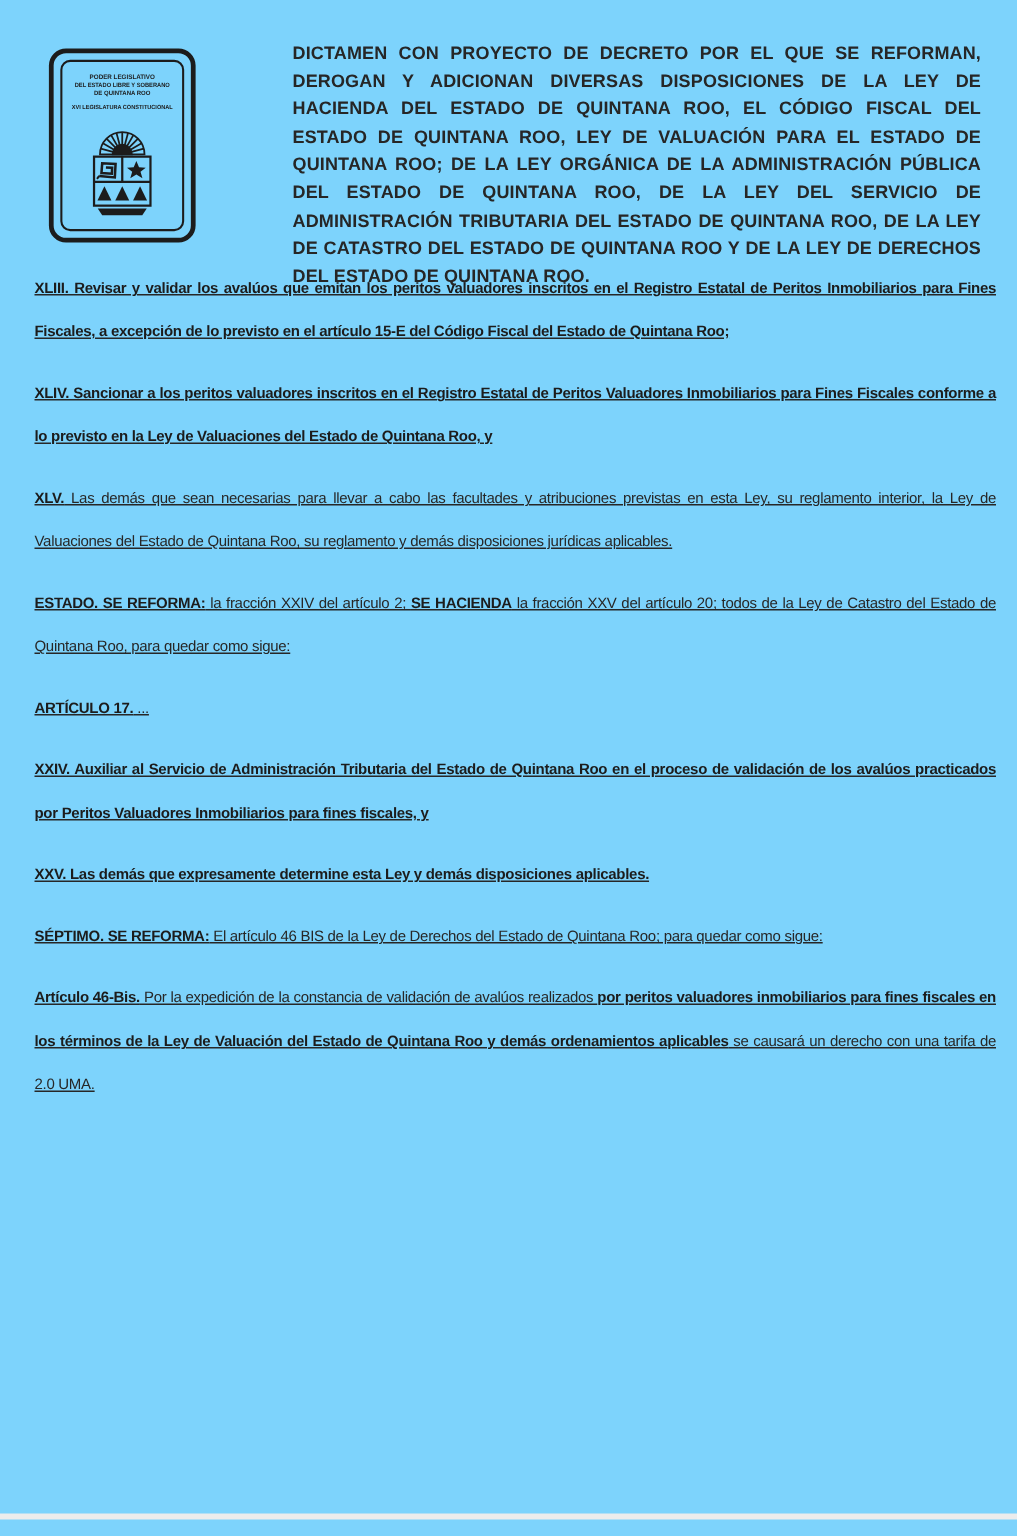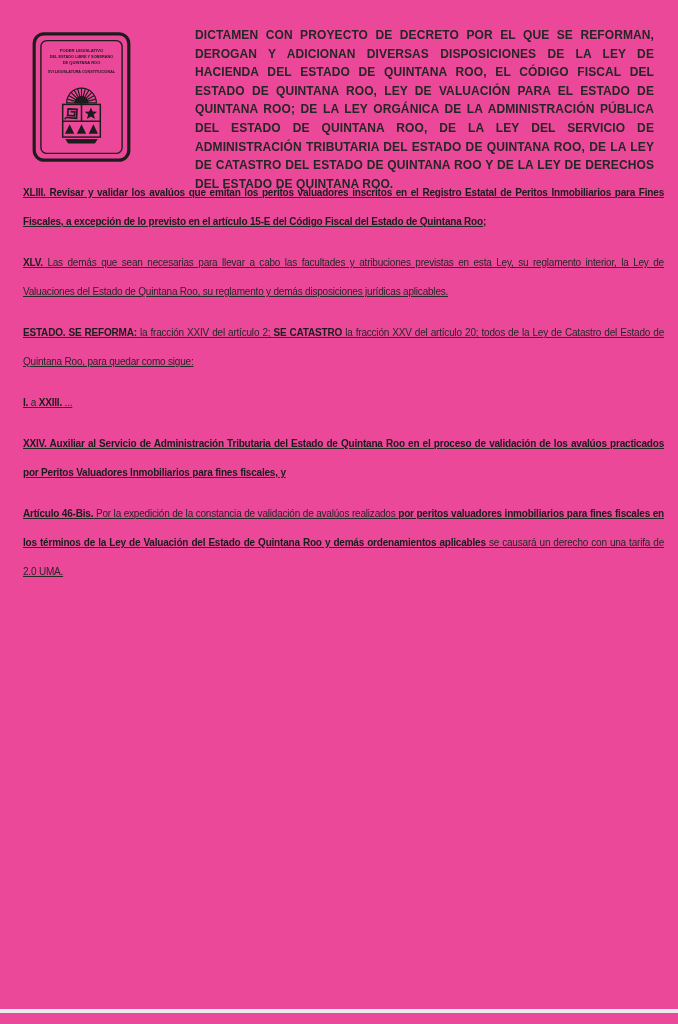--- a/index.html
+++ b/index.html
@@ -1,18 +1,18 @@
 <!DOCTYPE html>
 <html><head>
 <meta charset="utf-8">
 <style>
   html,body { margin:0; padding:0; background:#ffffff; }
   .page {
     position:relative; width:678px; height:1024px;
-    background:#ec4899; overflow:hidden;
+    background:#7dd3fc; overflow:hidden;
     font-family:"Liberation Sans", sans-serif; color:#222;
   }
   .seal {
     position:absolute; left:32px; top:31px; width:99px; height:132px;
   }
   .seal svg { width:100%; height:100%; display:block; }
   .doc-title {
     position:absolute; left:195px; top:26px; width:459px;
     font-weight:bold; font-size:12px; line-height:18.6px;
     text-align:justify; letter-spacing:0.1px; color:#262626;
@@ -86,22 +86,25 @@
       </g>
 
       <polygon fill="#1c1c1c" points="33.5,108.5 66.5,108.5 63.5,113 36.5,113"></polygon>
     </svg>
   </div>
 
   <div class="doc-title">DICTAMEN CON PROYECTO DE DECRETO POR EL QUE SE REFORMAN, DEROGAN Y ADICIONAN DIVERSAS DISPOSICIONES DE LA LEY DE HACIENDA DEL ESTADO DE QUINTANA ROO, EL CÓDIGO FISCAL DEL ESTADO DE QUINTANA ROO, LEY DE VALUACIÓN PARA EL ESTADO DE QUINTANA ROO; DE LA LEY ORGÁNICA DE LA ADMINISTRACIÓN PÚBLICA DEL ESTADO DE QUINTANA ROO, DE LA LEY DEL SERVICIO DE ADMINISTRACIÓN TRIBUTARIA DEL ESTADO DE QUINTANA ROO, DE LA LEY DE CATASTRO DEL ESTADO DE QUINTANA ROO Y DE LA LEY DE DERECHOS DEL ESTADO DE QUINTANA ROO.</div>
 
   <div class="body-text">
       <p class="para"><span class="seg b">XLIII. Revisar y validar los avalúos que emitan los peritos valuadores inscritos en el Registro Estatal de Peritos Inmobiliarios para Fines Fiscales, a excepción de lo previsto en el artículo 15-E del Código Fiscal del Estado de Quintana Roo;</span></p>
+      <p class="para"><span class="seg b">XLIV. Sancionar a los peritos valuadores inscritos en el Registro Estatal de Peritos Valuadores Inmobiliarios para Fines Fiscales conforme a lo previsto en la Ley de Valuaciones del Estado de Quintana Roo, y</span></p>
       <p class="para"><span class="seg b">XLV.</span><span class="seg"> Las demás que sean necesarias para llevar a cabo las facultades y atribuciones previstas en esta Ley, su reglamento interior, la Ley de Valuaciones del Estado de Quintana Roo, su reglamento y demás disposiciones jurídicas aplicables.</span></p>
-      <p class="para"><span class="seg b">ESTADO. SE REFORMA:</span><span class="seg"> la fracción XXIV del artículo 2; </span><span class="seg b">SE CATASTRO</span><span class="seg"> la fracción XXV del artículo 20; todos de la Ley de Catastro del Estado de Quintana Roo, para quedar como sigue:</span></p>
-      <p class="para"><span class="seg b">I.</span><span class="seg"> a </span><span class="seg b">XXIII.</span><span class="seg"> ...</span></p>
+      <p class="para"><span class="seg b">ESTADO. SE REFORMA:</span><span class="seg"> la fracción XXIV del artículo 2; </span><span class="seg b">SE HACIENDA</span><span class="seg"> la fracción XXV del artículo 20; todos de la Ley de Catastro del Estado de Quintana Roo, para quedar como sigue:</span></p>
+      <p class="para"><span class="seg b">ARTÍCULO 17.</span><span class="seg"> ...</span></p>
       <p class="para"><span class="seg b">XXIV. Auxiliar al Servicio de Administración Tributaria del Estado de Quintana Roo en el proceso de validación de los avalúos practicados por Peritos Valuadores Inmobiliarios para fines fiscales, y</span></p>
+      <p class="para"><span class="seg b">XXV. Las demás que expresamente determine esta Ley y demás disposiciones aplicables.</span></p>
+      <p class="para"><span class="seg b">SÉPTIMO. SE REFORMA:</span><span class="seg"> El artículo 46 BIS de la Ley de Derechos del Estado de Quintana Roo; para quedar como sigue:</span></p>
       <p class="para"><span class="seg b">Artículo 46-Bis.</span><span class="seg"> Por la expedición de la constancia de validación de avalúos realizados </span><span class="seg b">por peritos valuadores inmobiliarios para fines fiscales en los términos de la Ley de Valuación del Estado de Quintana Roo y demás ordenamientos aplicables</span><span class="seg"> se causará un derecho con una tarifa de 2.0 UMA.</span></p>
     </div>
 
   <div class="scan-line"></div>
 
 </div>
 
 </body></html>

